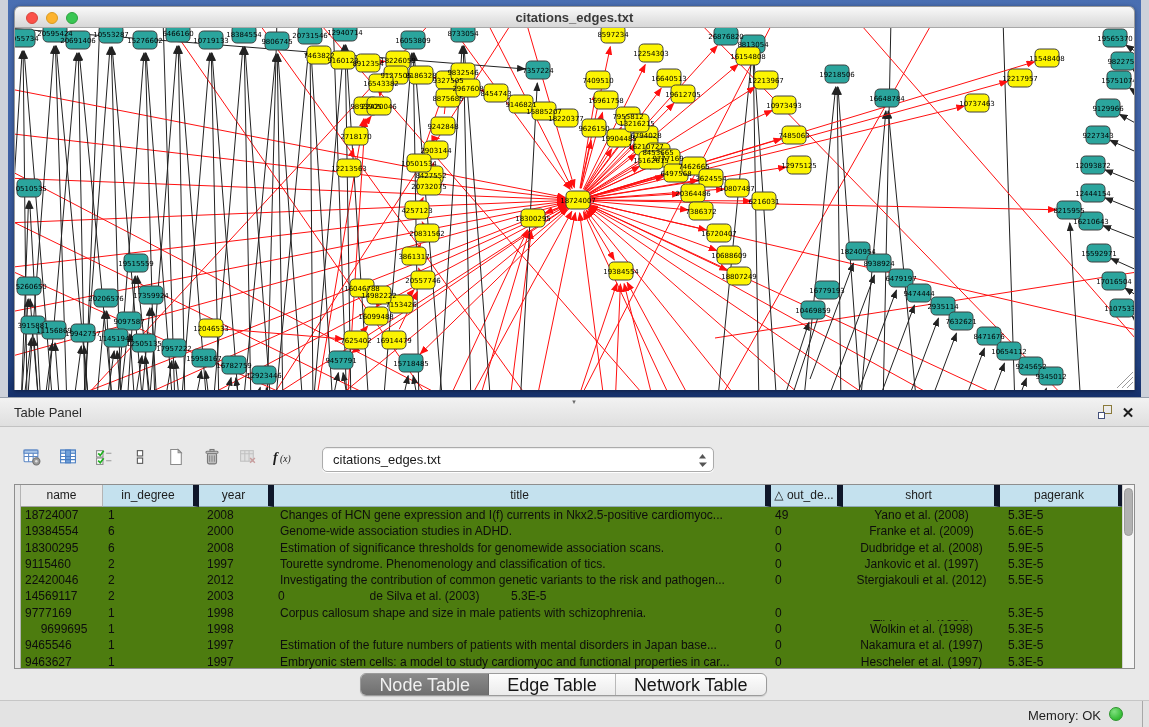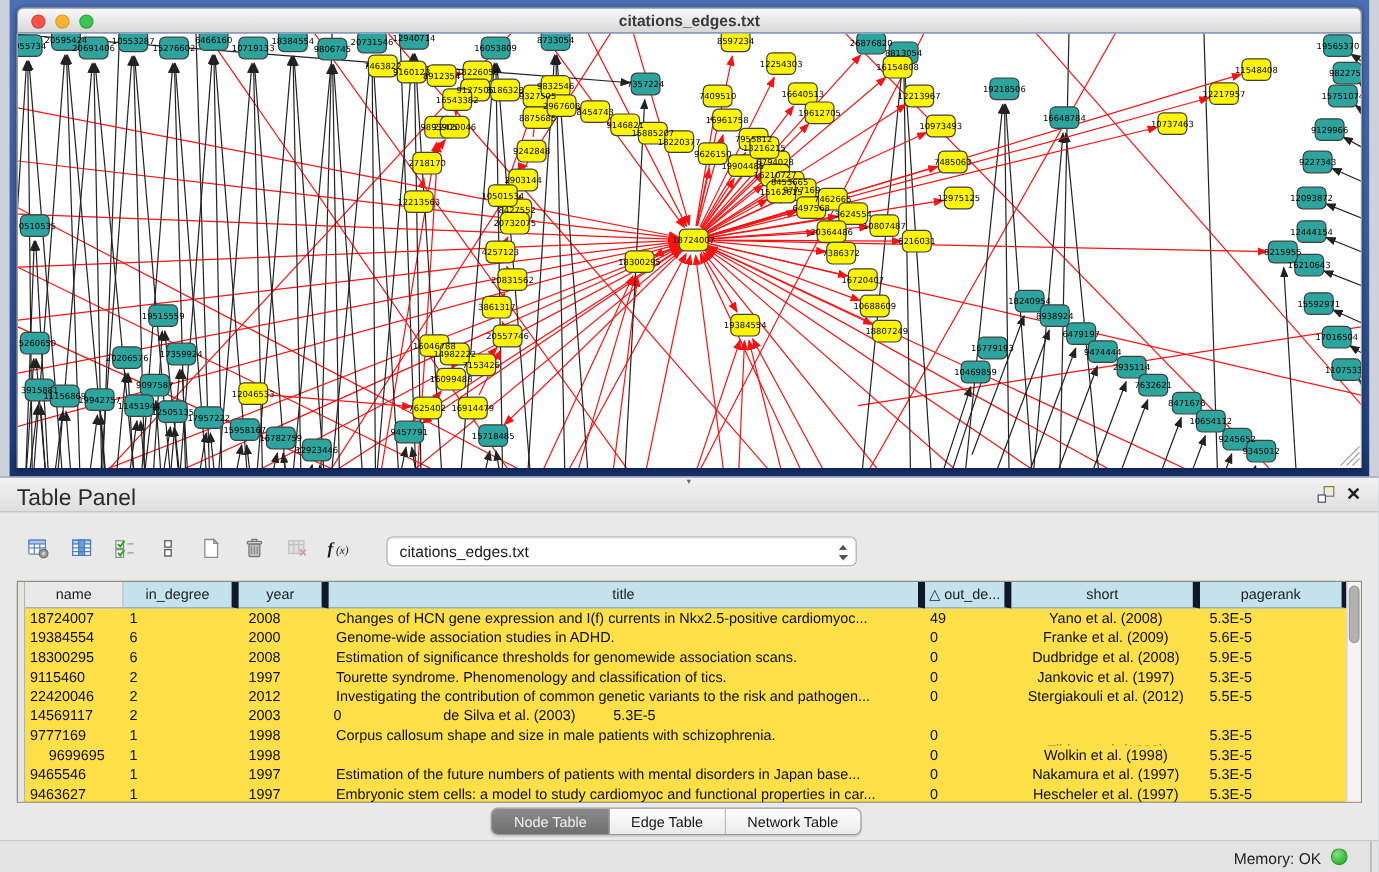--- a/index.html
+++ b/index.html
@@ -19,53 +19,53 @@
   .tl.r { left:11px;  background:#fb5149; border:1px solid #d7453c; }
   .tl.y { left:31px;  background:#fdb32e; border:1px solid #d99b23; }
   .tl.g { left:51px;  background:#39c653; border:1px solid #2da33f; }
   .net-canvas { position:relative; width:1121px; height:362px; background:#ffffff; overflow:hidden;
     border-left:1px solid #9a9a9a; border-right:1px solid #9a9a9a;}
   .net-canvas svg { display:block; }
 
   
   .panel-header { position:absolute; left:0; top:397px; width:1149px; height:30px;
     background:linear-gradient(#f2f2f2,#dfdfdf); border-top:1px solid #98a0ac; border-bottom:1px solid #c2c2c2; }
-  .panel-header .ph-title { position:absolute; left:14px; top:7px; font-size:19px; color:#2b2b2b; }
+  .panel-header .ph-title { position:absolute; left:14px; top:7px; font-size:13px; color:#2b2b2b; }
   .ph-handle { position:absolute; left:567px; top:1px; width:14px; height:5px; color:#6a6a6a; font-size:7px; line-height:5px; text-align:center;}
   .ph-btn { position:absolute; top:6px; width:18px; height:18px; cursor:default; }
   .ph-float { right:34px; }
   .ph-close { right:12px; font-size:15px; font-weight:bold; color:#1d1d1d; line-height:18px; text-align:center; }
 
   .panel-bg { position:absolute; left:0; top:427px; width:1149px; height:273px; background:#e9e9e9; }
 
   .toolbar { position:absolute; left:18px; top:441px; height:36px; display:flex; align-items:center; gap:8px; }
   .tb-btn { width:28px; height:28px; display:flex; align-items:center; justify-content:center; border-radius:4px; }
   .tb-btn.disabled { opacity:.5; }
   .combo { margin-left:16px; position:relative; width:392px; height:25px; background:#ffffff;
     border:1px solid #ababab; border-radius:5px; box-shadow:inset 0 1px 1px rgba(0,0,0,.08), 0 1px 0 #fff; }
   .combo .val { position:absolute; left:10px; top:4px; font-size:13px; color:#1a1a1a; }
   .combo .arrows { position:absolute; right:6px; top:5px; }
 
   .table-wrap { position:absolute; left:14px; top:484px; width:1121px; height:185px;
-    background:#fde047; border:1px solid #8e8e8e; }
+    background:#4d7c0f; border:1px solid #8e8e8e; }
   .t-gutter { position:absolute; left:0; top:0; width:6px; height:100%; background:#e6e6e6; border-right:1px solid #b4b4b4; }
   .t-head { position:absolute; left:6px; top:0; height:22px; display:flex; }
   .t-head .hc { height:22px; font-size:12px; color:#1c1c1c; text-align:center; line-height:21px;
     background:#c4e1ee; border-right:6px solid #0f172a; border-bottom:1px solid #8fa8b5; overflow:hidden; white-space:nowrap; }
   .t-head .hc.gray { background:#e9e9e9; border-right:1px solid #b4b4b4; border-bottom:1px solid #a0a0a0; }
   .t-body { position:absolute; left:6px; top:22px; }
   .t-row { display:flex; height:16.3px; }
   .t-row .tc { font-size:12px; color:#0d0d0d; line-height:16.3px; white-space:nowrap; overflow:hidden; }
   .v-scroll { position:absolute; right:0; top:0; width:12px; height:100%; background:#f4f4f4; border-left:1px solid #d2d2d2; }
   .v-thumb { position:absolute; left:1px; top:3px; width:9px; height:48px; border-radius:5px; background:#b2b2b2; border:1px solid #9b9b9b; }
 
   .tabbar { position:absolute; left:0; top:673px; width:1149px; height:24px; display:flex; justify-content:center; }
   .seg { display:flex; height:23px; border:1px solid #9b9b9b; border-radius:6px; overflow:hidden;
     background:linear-gradient(#fdfdfd,#ebebeb); box-shadow:0 1px 1px rgba(0,0,0,.12); margin-left:-22px;}
-  .seg .tab { padding:0 18px; font-size:12px; line-height:22px; color:#151515; border-right:1px solid #b9b9b9; }
+  .seg .tab { padding:0 18px; font-size:18px; line-height:22px; color:#151515; border-right:1px solid #b9b9b9; }
   .seg .tab:last-child { border-right:none; }
   .seg .tab.active { background:linear-gradient(#8a8a8a,#6f6f6f); color:#f0f0f0; border-right:1px solid #6a6a6a; }
 
   .statusbar { position:absolute; left:0; top:700px; width:1149px; height:27px; background:#e3e3e3; border-top:1px solid #c6c6c6; }
   .mem-label { position:absolute; right:48px; top:7px; font-size:13px; color:#1f1f1f; }
   .mem-dot { position:absolute; right:26px; top:6px; width:14px; height:14px; border-radius:50%;
     background:radial-gradient(circle at 35% 30%, #7fe07f, #35bb35 70%); border:1px solid #2c942c; }
   .sb-divider { position:absolute; right:6px; top:0; width:1px; height:100%; background:#a8a8a8; }
 </style>
 </head>

